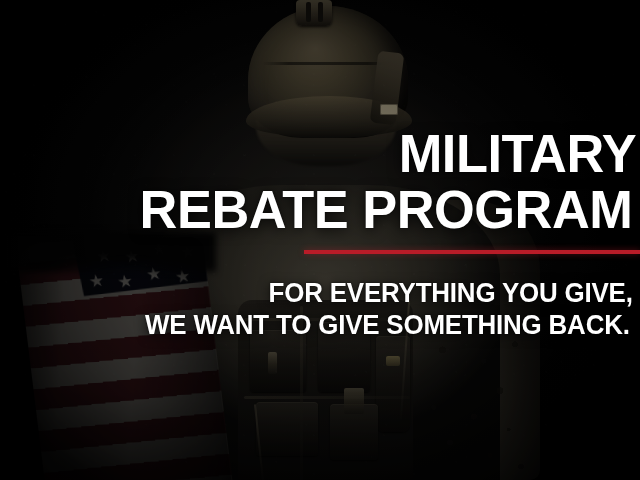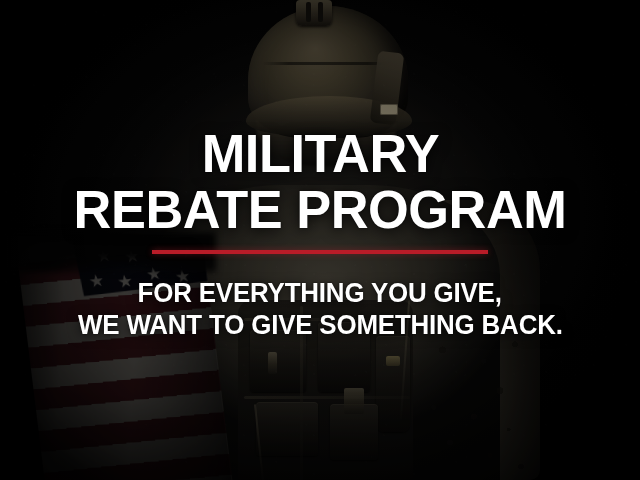--- a/index.html
+++ b/index.html
@@ -336,21 +336,21 @@
     inset: 0;
     background: rgba(0,0,0,0.30);
   }
 
   
   .content {
     position: absolute;
     inset: 0;
     display: flex;
     flex-direction: column;
-    align-items: center;
+    align-items: flex-end;
     justify-content: flex-start;
     text-align: center;
   }
 
   .headline {
     margin: 0;
     padding: 0;
     color: #ffffff;
     font-weight: bold;
     font-size: 54px;

